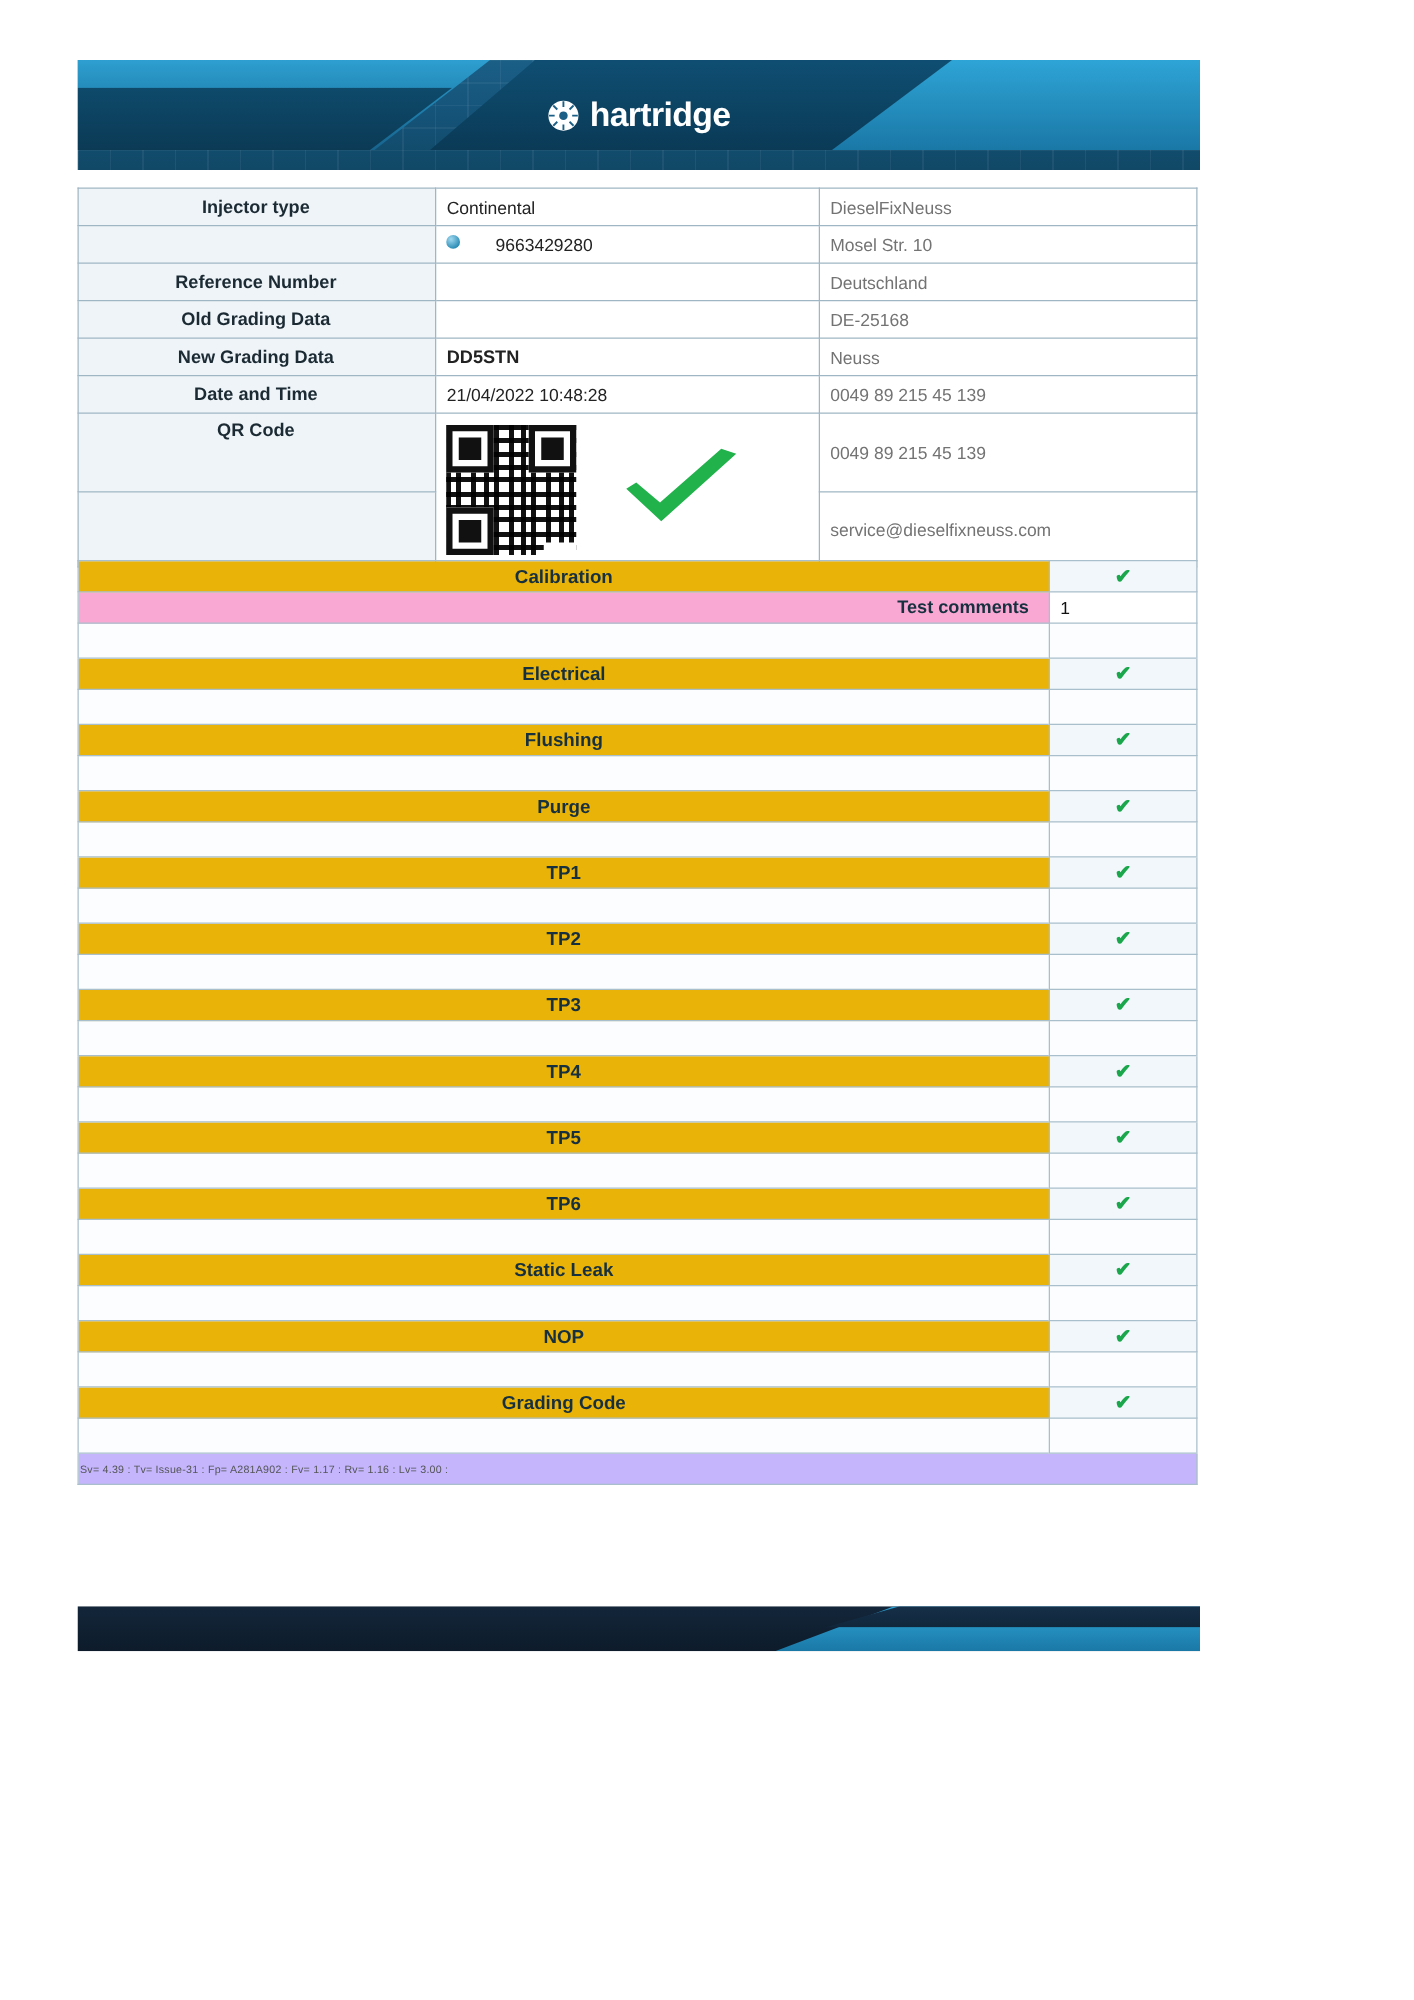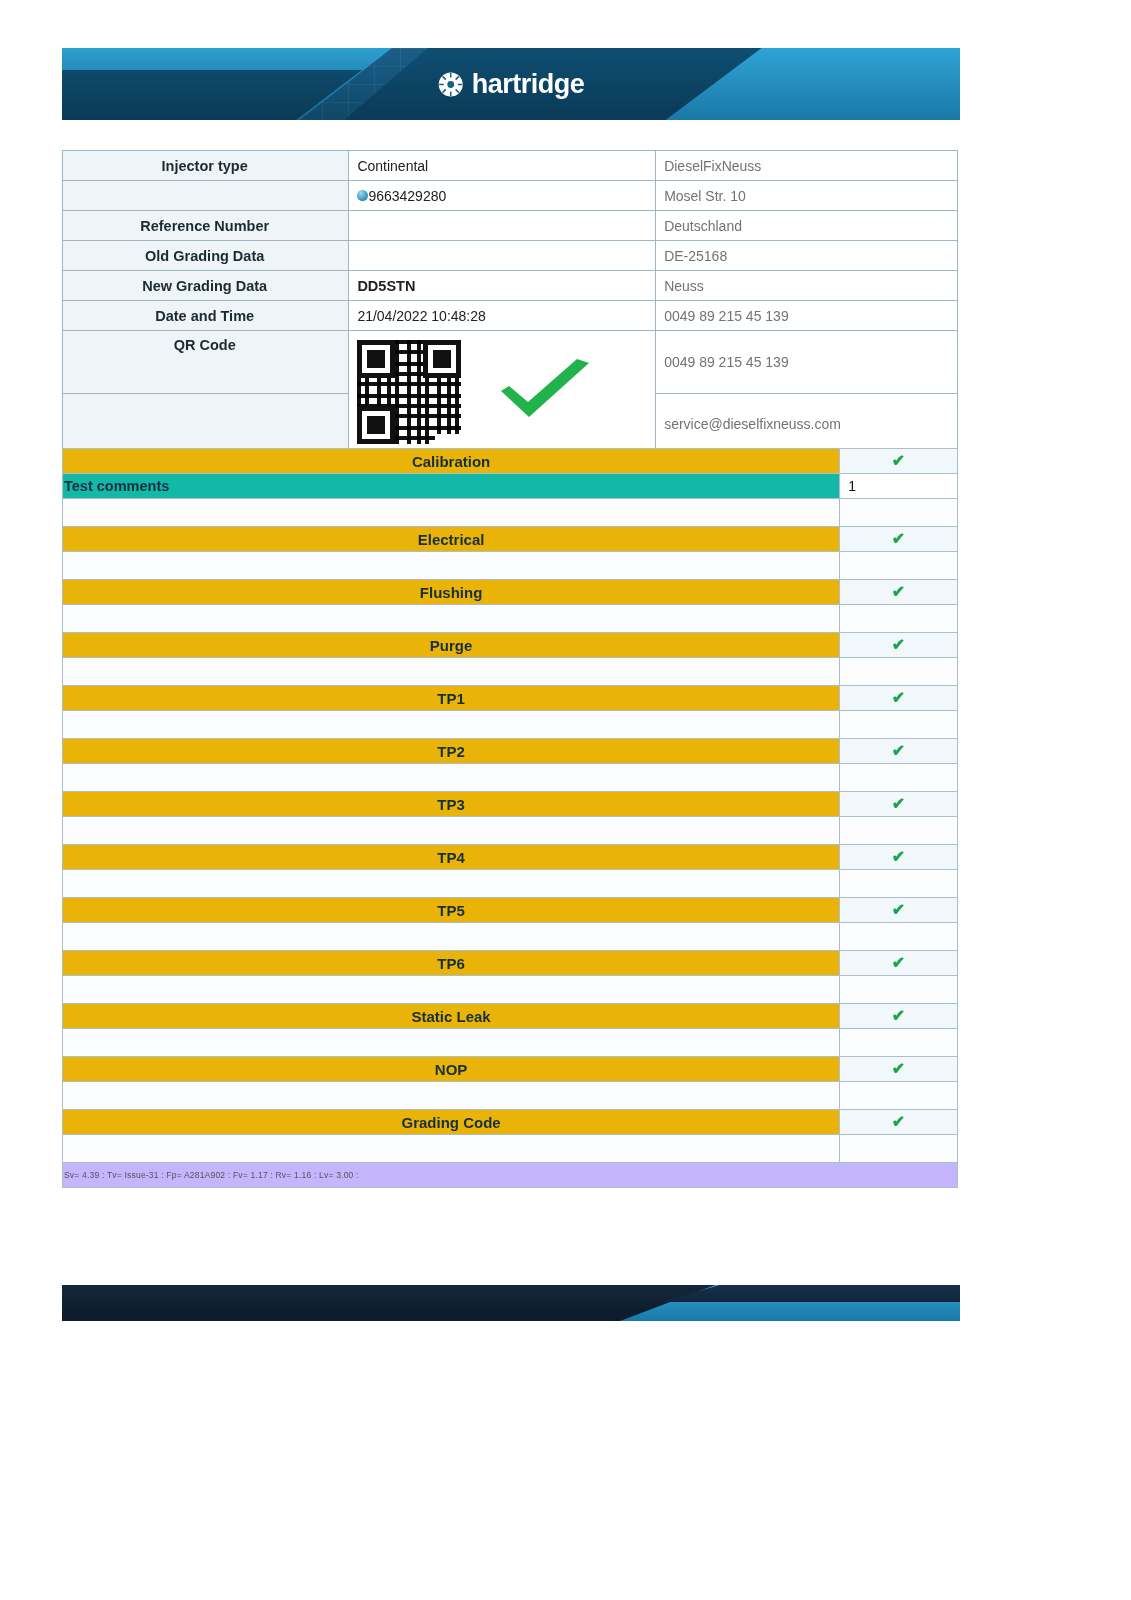--- a/index.html
+++ b/index.html
@@ -15,21 +15,21 @@
     position: relative;
     overflow: hidden;
   }
 
   
   .header-banner {
     position: absolute;
     left: 62px;
     top: 48px;
     width: 898px;
-    height: 72px;
+    height: 88px;
     overflow: hidden;
   }
   .header-banner .bg-dark {
     position: absolute;
     inset: 0;
     background: linear-gradient(180deg, #1b5f86 0%, #16557c 40%, #104866 100%);
   }
   .header-banner .grid-lines {
     position: absolute;
     inset: 0;
@@ -154,22 +154,22 @@
   .right-cell {
     width: 300px;
     background: #ffffff;
     color: #737373;
     font-size: 14px;
   }
   .val-bold { font-weight: bold; font-size: 14.5px; }
 
   .partnum {
     display: flex;
-    align-items: center;
-    gap: 0;
+    align-items: flex-start;
+    gap: 28px;
   }
   .part-dot {
     width: 11px; height: 11px;
     border-radius: 50%;
     background: radial-gradient(circle at 35% 30%, #9fd8ef, #2f8fb8 70%, #1d6d90);
     flex: 0 0 auto;
   }
 
   .qr-cell {
     height: 110px !important;
@@ -249,21 +249,22 @@
     border-bottom: none;
     height: 25px;
   }
   .tick-sm {
     color: #1aa64b;
     font-size: 16px;
     font-weight: bold;
     line-height: 1;
   }
   .comment-label {
-    background: #14b8a6;
+    background: #f9a8d4;
+    text-align: right;
     font-weight: bold;
     font-size: 14.5px;
     color: #17303f;
     width: 320px;
     padding-right: 16px;
     height: 26px;
   }
   .comment-value {
     background: #ffffff;
     text-align: left;

